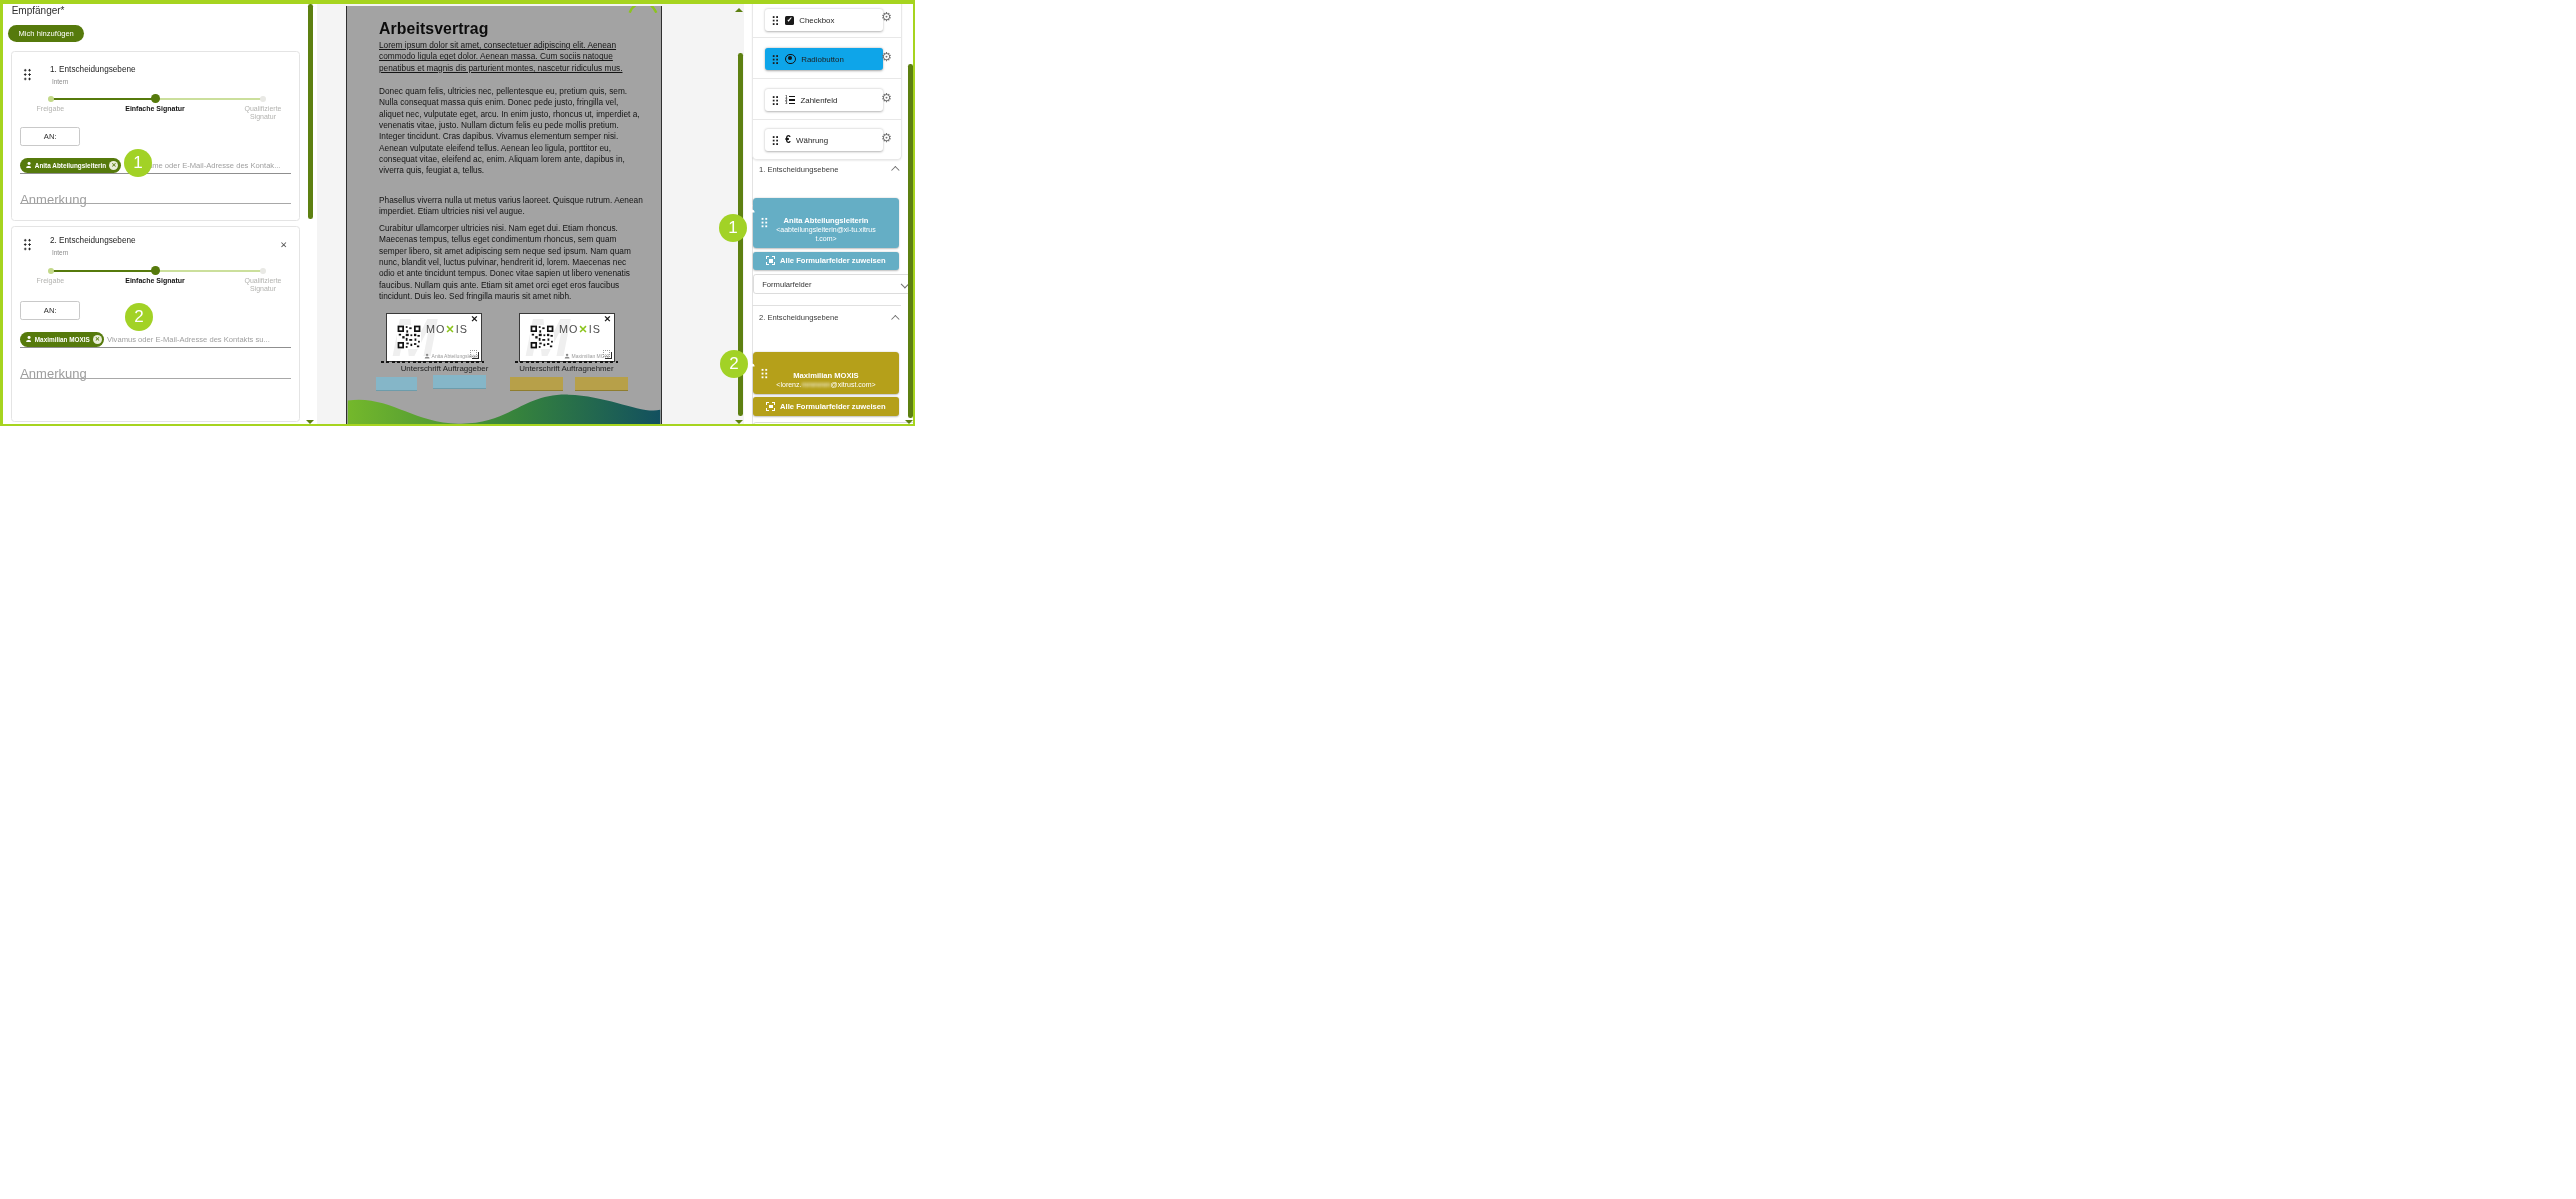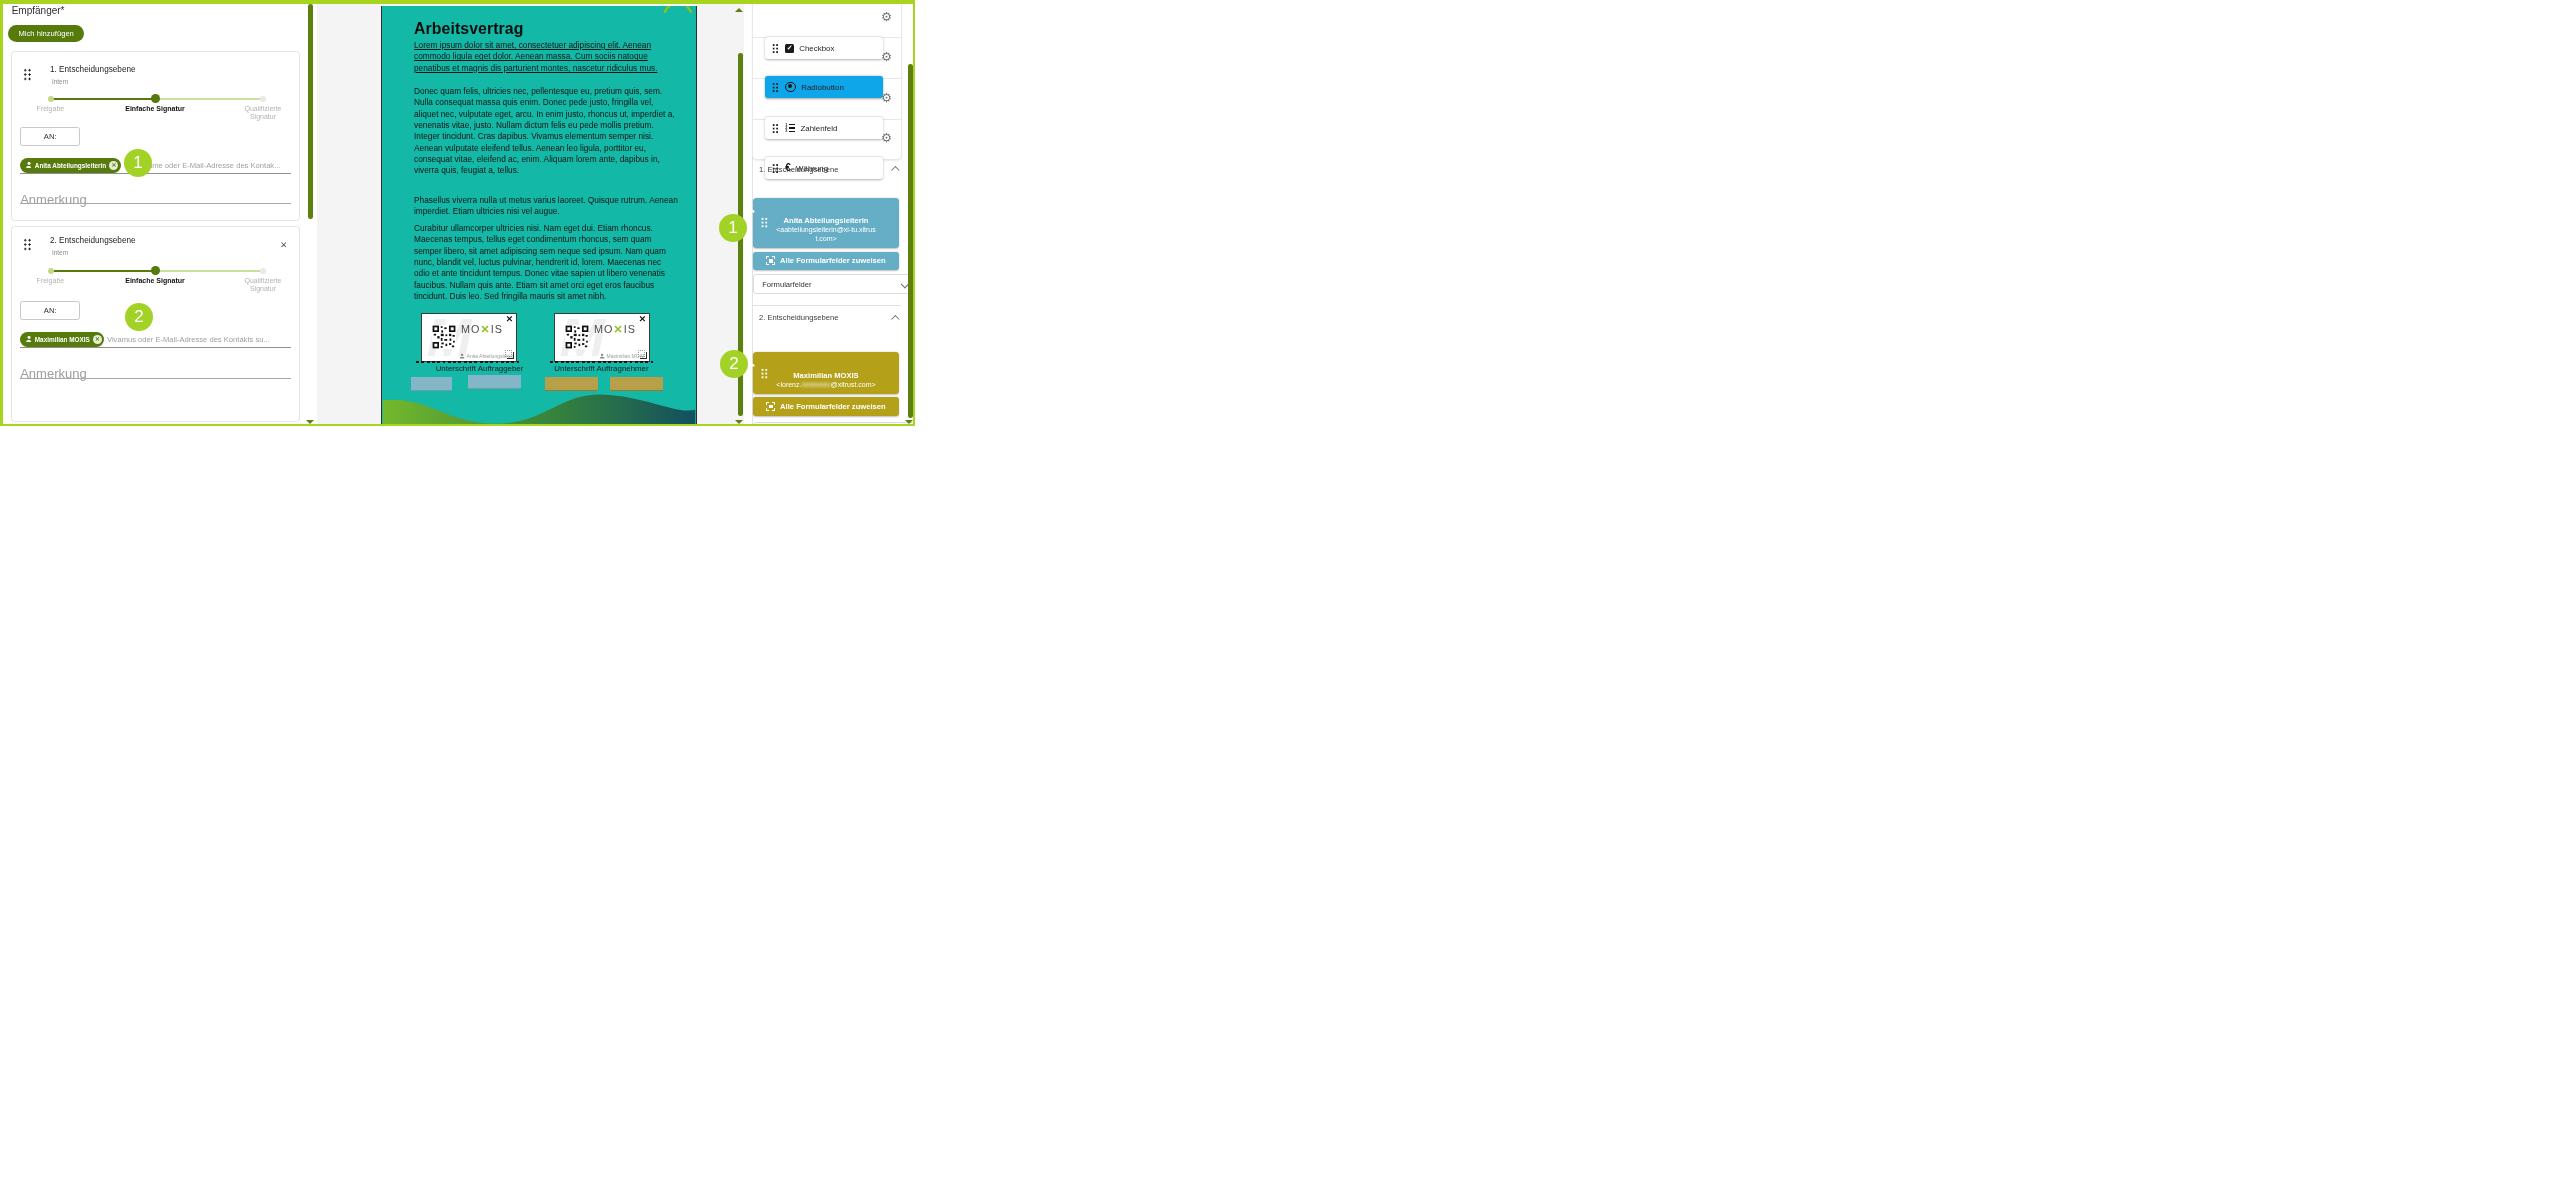--- a/index.html
+++ b/index.html
@@ -56,21 +56,21 @@
   .check-circle{width:11px;height:11px;border:0.9px solid #6b9b13;border-radius:50%;position:relative;}
   .check-circle::after{content:"";position:absolute;left:2.9px;top:2px;width:3.5px;height:5.3px;
      border-right:1.1px solid #6b9b13;border-bottom:1.1px solid #6b9b13;transform:rotate(40deg);}
   
   .sb-thumb{width:4.7px;border-radius:2.3px;background:#5d8011;z-index:30;}
   .tri{width:0;height:0;z-index:30;}
   .tri.down{border-left:4.7px solid transparent;border-right:4.7px solid transparent;border-top:4.7px solid #5d8011;}
   .tri.up{border-left:4.7px solid transparent;border-right:4.7px solid transparent;border-bottom:4.7px solid #5d8011;}
   
   #doc-bg{left:317px;top:4.1px;width:427px;height:422px;background:#f4f4f4;}
-  #page{left:381px;top:5.8px;width:314px;height:420px;background:#14b8a6;
+  #page{left:346px;top:5.8px;width:314px;height:420px;background:#a3a3a3;
         border-left:0.9px solid #2e2e2e;border-right:0.9px solid #2e2e2e;overflow:hidden;}
   #doc-title{left:32px;top:14px;font-size:15.8px;font-weight:700;color:#0d0d0d;letter-spacing:0.1px;}
   .doc-p{left:32px;width:265px;font-size:8.3px;line-height:11.3px;color:#141414;}
   .sig-box{width:94px;height:47px;border:0.9px solid #3a3a3a;background:#fff;overflow:hidden;}
   .wm{position:absolute;left:4.7px;top:-8.2px;font-size:54px;font-weight:700;color:#efefef;
       font-style:italic;pointer-events:none;}
   .moxis-logo{position:absolute;top:9.3px;font-size:10.8px;color:#4c4c4c;letter-spacing:0.9px;font-weight:400;}
   .moxis-logo .mx{color:#8bc41c;font-weight:700;margin:0 0.3px;}
   .sig-close{position:absolute;top:0.6px;font-size:8.8px;font-weight:600;color:#111;cursor:pointer;}
   .sig-name{position:absolute;bottom:1.8px;font-size:5px;color:#9a9a9a;white-space:nowrap;
@@ -84,21 +84,21 @@
   .sig-cap{font-size:7.9px;color:#1c1c1c;text-align:center;}
   .field-rect{height:13px;}
   .field-rect.blue{background:#85b6c8;border-bottom:1.2px solid #6d9cab;}
   .field-rect.gold{background:#b7a049;border-bottom:1.2px solid #8f7d2e;}
   
   #rp-border{left:752px;top:4.1px;width:0.6px;height:422px;background:#e3e3e3;}
   #type-list{left:752px;top:4.1px;width:148px;height:155px;background:#fff;border:0.6px solid #e8e8e8;
              border-top:none;border-radius:0 0 4.7px 4.7px;box-shadow:0 0.6px 1.8px rgba(0,0,0,.08);}
   .row-div{left:0;width:100%;height:0.6px;background:#e8e8e8;}
   .type-pill{left:12.3px;width:106px;height:22px;background:#fff;border-radius:2.9px;
-             box-shadow:0 0.6px 2.3px rgba(0,0,0,.3);display:flex;align-items:center;padding:0 5.8px;gap:5.3px;margin-top:28px;}
+             box-shadow:0 0.6px 2.3px rgba(0,0,0,.3);display:flex;align-items:center;padding:0 5.8px;gap:5.3px;}
   .type-pill .lbl{font-size:7.9px;color:#1f1f1f;}
   .type-pill.hot{background:#0ea5e9;box-shadow:0 0.6px 2.3px rgba(0,0,0,.35);}
   .gear{position:absolute;font-size:12.3px;color:#737373;line-height:1;cursor:pointer;}
   .ic-checkbox{width:8.8px;height:8.8px;background:#1a1a1a;border-radius:1.5px;color:#fff;font-size:7px;
                display:flex;align-items:center;justify-content:center;font-weight:700;}
   .ic-radio{width:8.8px;height:8.8px;border:1.5px solid #141414;border-radius:50%;position:relative;}
   .ic-radio::after{content:"";position:absolute;left:1.5px;top:1.5px;width:4.1px;height:4.1px;border-radius:50%;background:#141414;}
   .ic-numlist{width:10px;height:8.8px;position:relative;}
   .ic-numlist i{position:absolute;left:3.5px;width:6.4px;height:1.2px;background:#141414;}
   .ic-numlist b{position:absolute;left:0;font-size:3.8px;font-weight:700;color:#141414;font-style:normal;line-height:1;}

